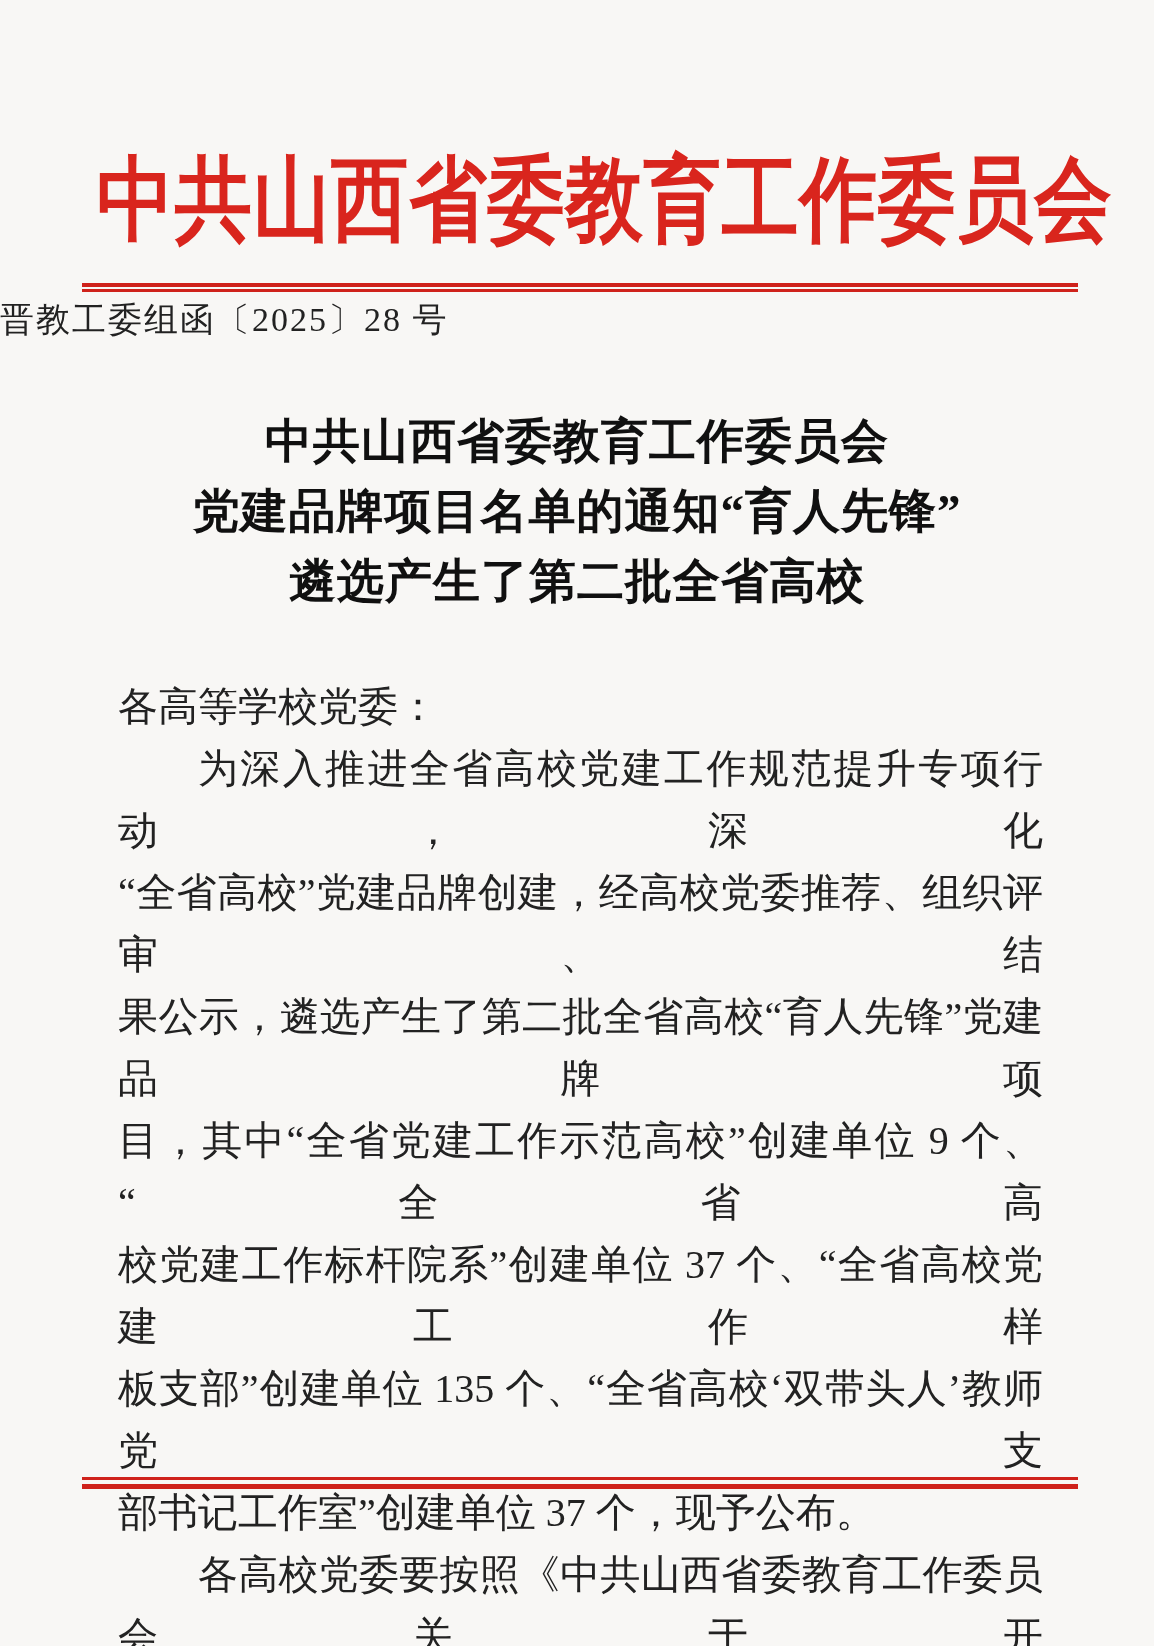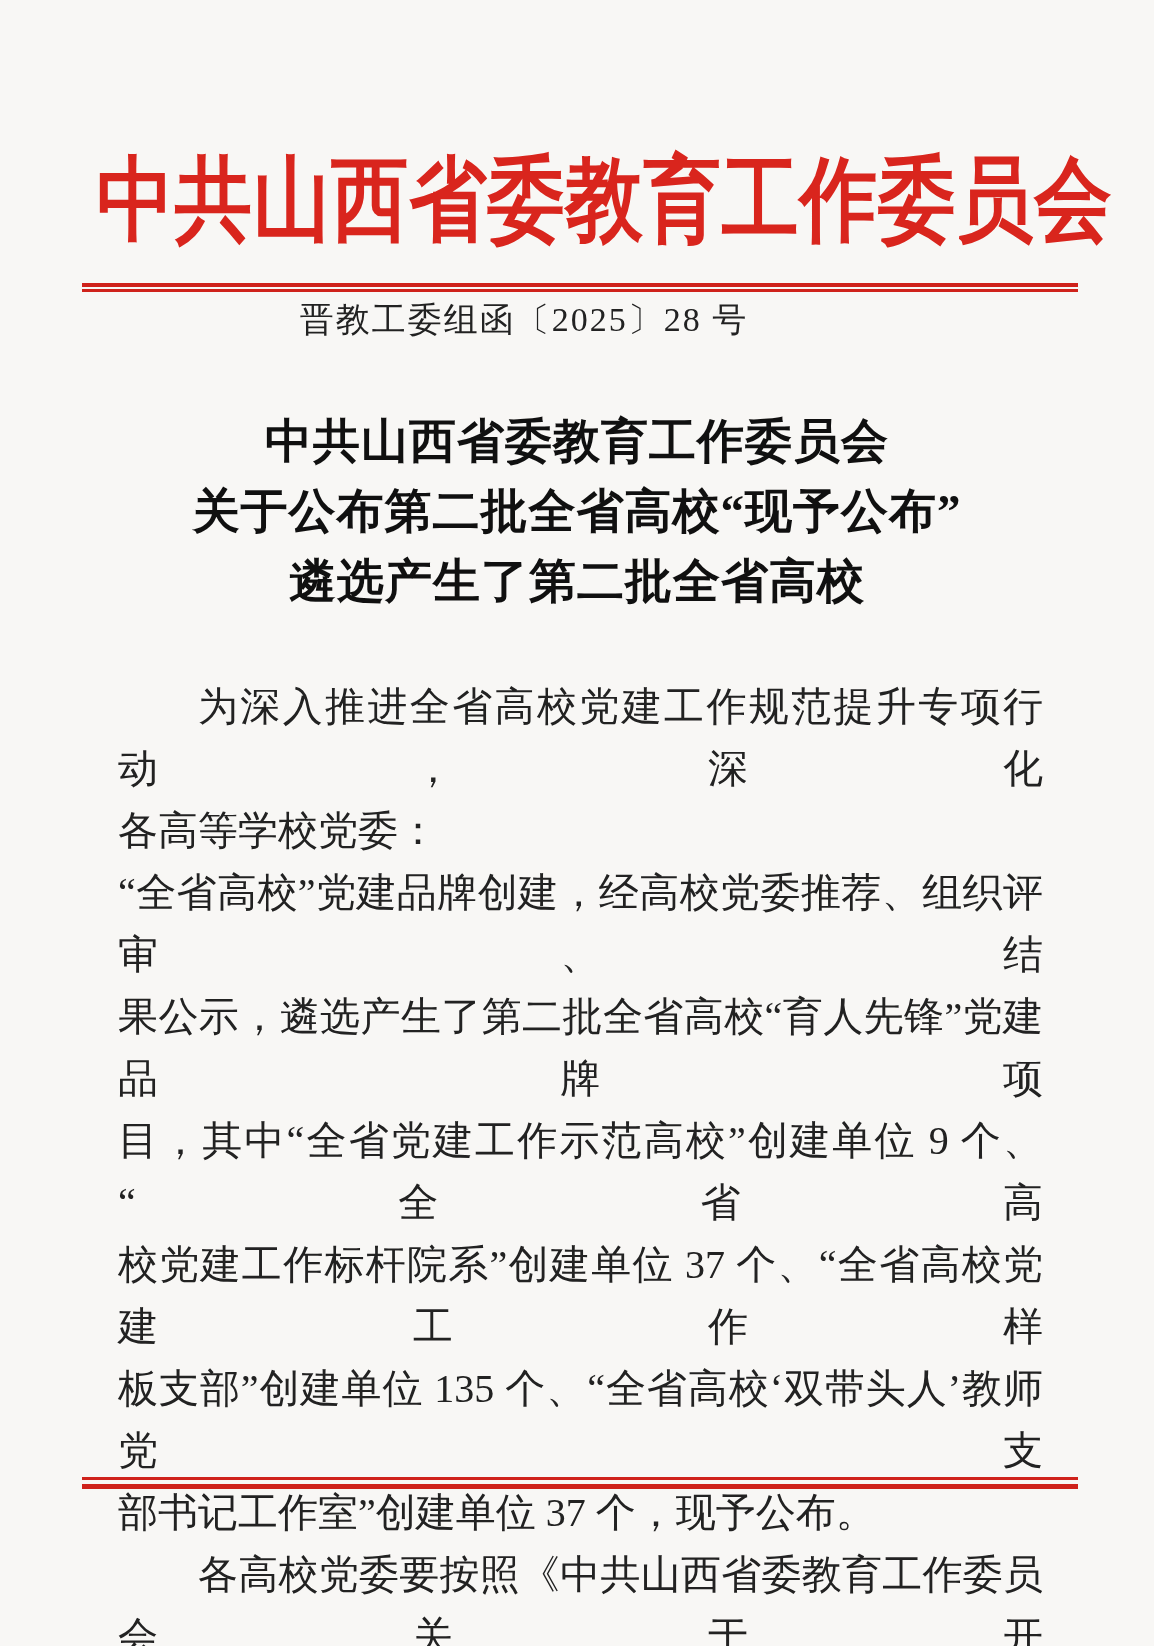--- a/index.html
+++ b/index.html
@@ -41,21 +41,21 @@
   .rule-header .bar-b { height: 3px; }
   .rule-footer .bar-a { height: 3px; }
   .rule-footer .gap   { height: 4px; }
   .rule-footer .bar-b { height: 5px; }
   
   .doc-number {
     position: absolute;
     top: 298px;
     left: 0;
     right: 106px;
-    text-align: center;
+    text-align: left;
     font-size: 34px;
     line-height: 44px;
     letter-spacing: 2px;
     color: #222;
   }
   
   .title {
     position: absolute;
     top: 406px;
     left: 0;
@@ -93,28 +93,28 @@
   <div class="rule rule-header">
     <div class="bar bar-a" style="background: rgb(207, 34, 27);"></div>
     <div class="bar gap"></div>
     <div class="bar bar-b" style="background: rgb(207, 34, 27);"></div>
   </div>
 
   <div class="doc-number">晋教工委组函〔2025〕28 号</div>
 
   <div class="title">
     <div class="title-line">中共山西省委教育工作委员会</div>
-    <div class="title-line">关于公布第二批全省高校“现予公布”</div>
+    <div class="title-line">党建品牌项目名单的通知“育人先锋”</div>
     <div class="title-line">遴选产生了第二批全省高校</div>
   </div>
 
   <div class="body-text">
+    <div class="line">各高等学校党委：</div>
+
     <div class="line indent fill">为深入推进全省高校党建工作规范提升专项行动，深化</div>
-
-    <div class="line">各高等学校党委：</div>
     <div class="line fill">“全省高校”党建品牌创建，经高校党委推荐、组织评审、结</div>
     <div class="line fill">果公示，遴选产生了第二批全省高校“育人先锋”党建品牌项</div>
     <div class="line fill">目，其中“全省党建工作示范高校”创建单位 9 个、“全省高</div>
     <div class="line fill">校党建工作标杆院系”创建单位 37 个、“全省高校党建工作样</div>
     <div class="line fill">板支部”创建单位 135 个、“全省高校‘双带头人’教师党支</div>
     <div class="line">部书记工作室”创建单位 37 个，现予公布。</div>
 
     <div class="line indent fill">各高校党委要按照《中共山西省委教育工作委员会关于开</div>
 
   </div>

